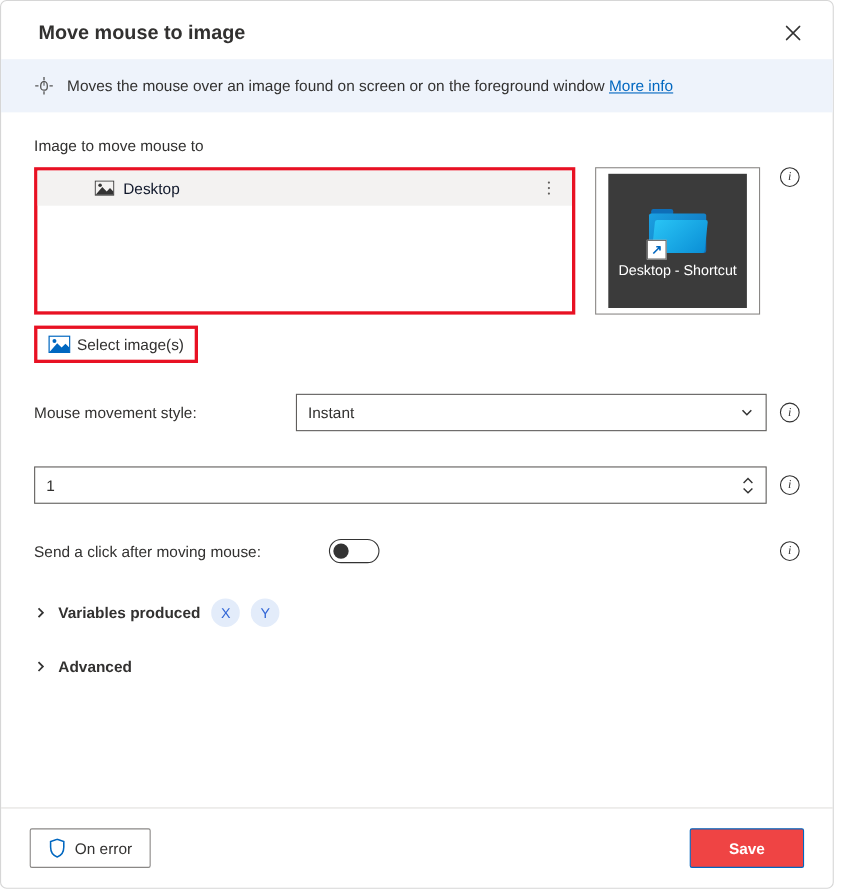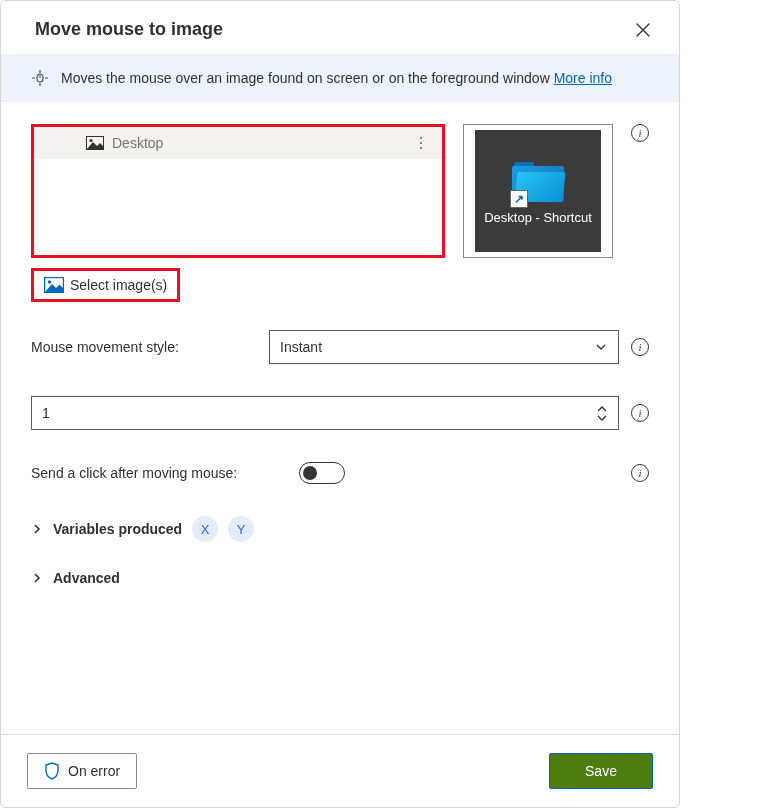--- a/index.html
+++ b/index.html
@@ -1,18 +1,18 @@
 <!DOCTYPE html>
 <html><head>
 <meta charset="utf-8">
 <style>
   * { box-sizing: border-box; font-family: "Segoe UI", Arial, sans-serif; }
   body { margin: 0; padding: 0; width: 775px; height: 808px; background: #fff; }
   .dialog {
-    width: 680px; height: 808px;
+    width: 758px; height: 808px;
     border: 1px solid #d6d6d6; border-radius: 6px;
     display: flex; flex-direction: column; position: relative;
   }
   .titlebar {
     display: flex; align-items: center; justify-content: space-between;
     padding: 18px 26px 14px 34px;
   }
   .title { font-size: 18px; font-weight: 600; color: #323130; }
   .close-btn { width: 20px; height: 20px; cursor: pointer; color: #333; display:flex; align-items:center; justify-content:center; }
   .info-banner {
@@ -27,21 +27,21 @@
   .field-label { font-size: 14px; color: #323130; margin-bottom: 12px; }
   .image-row { display: flex; gap: 18px; align-items: flex-start; margin-bottom: 10px; }
   .image-list {
     flex: 1; height: 134px; border: 3px solid #e81123;
     display: flex; flex-direction: column; overflow: hidden;
   }
   .image-item {
     display: flex; align-items: center; justify-content: space-between;
     background: #f3f2f1; padding: 8px 12px;
   }
-  .image-item-left { display: flex; align-items: center; gap: 8px; font-size: 14px; color: #737373; padding-left: 40px; }
+  .image-item-left { display: flex; align-items: center; gap: 8px; font-size: 14px; color: #0f172a; padding-left: 40px; }
   .kebab { width: 18px; display:flex; flex-direction:column; align-items:center; gap:3px; cursor:pointer;}
   .kebab span { width:2px; height:2px; background:#605e5c; border-radius:50%; }
   .preview-box {
     width: 150px; height: 134px; border: 1px solid #8a8886;
     display: flex; align-items: center; justify-content: center;
     background: #fff;
   }
   .preview-inner {
     width: 126px; height: 122px; background: #3b3b3b;
     display: flex; flex-direction: column; align-items: center; justify-content: center;
@@ -110,21 +110,21 @@
     border: 1px solid #8a8886; background:#fff; padding:8px 16px;
     display:flex; align-items:center; gap:8px; font-size:14px; color:#323130;
     cursor:pointer; border-radius:2px;justify-content:space-between;
   }
   .footer-right { display:flex; gap:14px; }
   .btn {
     min-width: 104px; height: 36px; border-radius:2px; font-size:14px;
     display:flex; align-items:center; justify-content:center; cursor:pointer;
     border:1px solid #8a8886; background:#fff; color:#323130;
   }
-  .btn-primary { background:#4d7c0f; border-color:#0067c0; color:#fff; font-weight:400; }
+  .btn-primary { background:#ef4444; border-color:#0067c0; color:#fff; font-weight:700; }
   .chev { display:inline-flex; }
 </style>
 </head>
 <body>
 
 <div class="dialog">
 
   <div class="titlebar">
     <div class="title">Move mouse to image</div>
     <div class="close-btn">
@@ -140,20 +140,21 @@
       <path d="M9 5 a3 4 0 0 1 3 4 v1 a3 3 0 0 1 -6 0 v-1 a3 4 0 0 1 3 -4 Z" fill="none" stroke="#555" stroke-width="1.2"></path>
       <line x1="9" y1="5" x2="9" y2="9" stroke="#555" stroke-width="1"></line>
     </svg>
     <div>
       <span>Moves the mouse over an image found on screen or on the foreground window </span><a class="more-link">More info</a>
     </div>
   </div>
 
   <div class="content">
 
+    <div class="field-label">Image to move mouse to</div>
 
     <div class="image-row">
       <div class="image-list">
         <div class="image-item">
           <div class="image-item-left">
             <svg width="18" height="14" viewBox="0 0 18 14">
                 <rect x="0.5" y="0.5" width="17" height="13" fill="none" stroke="#333"></rect>
                 <circle cx="5" cy="4.5" r="1.6" fill="#333"></circle>
                 <path d="M1 13 L7 6 L11 10 L14 7 L17 10 V13 Z" fill="#333"></path>
               </svg>

